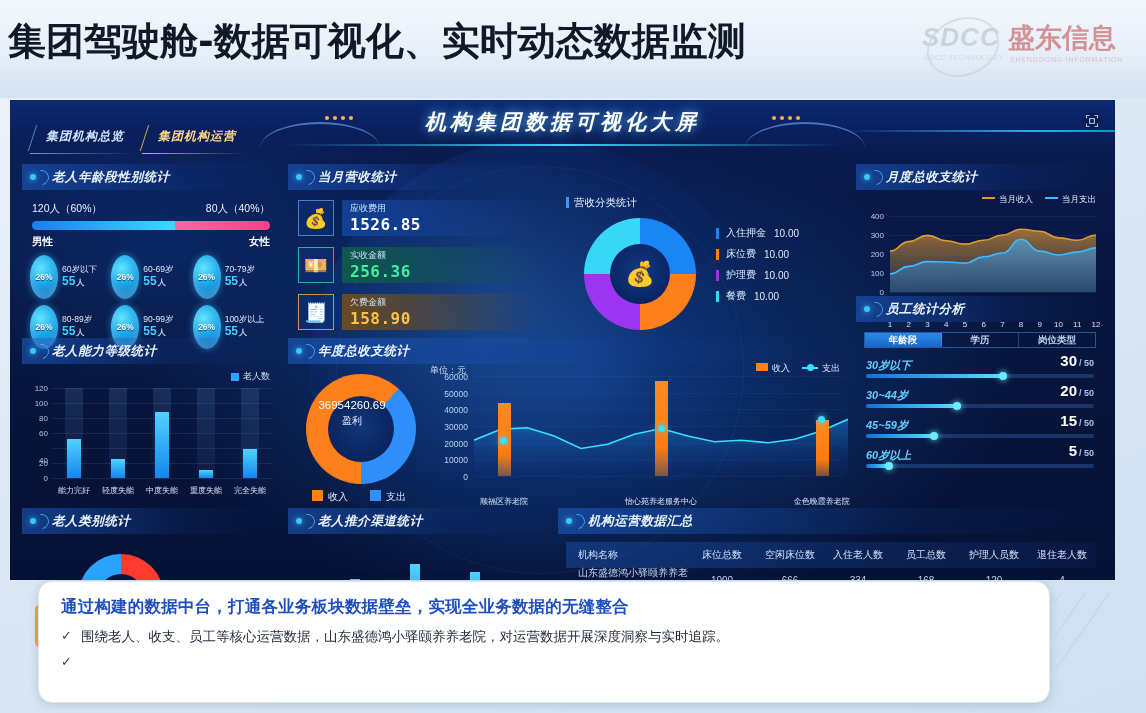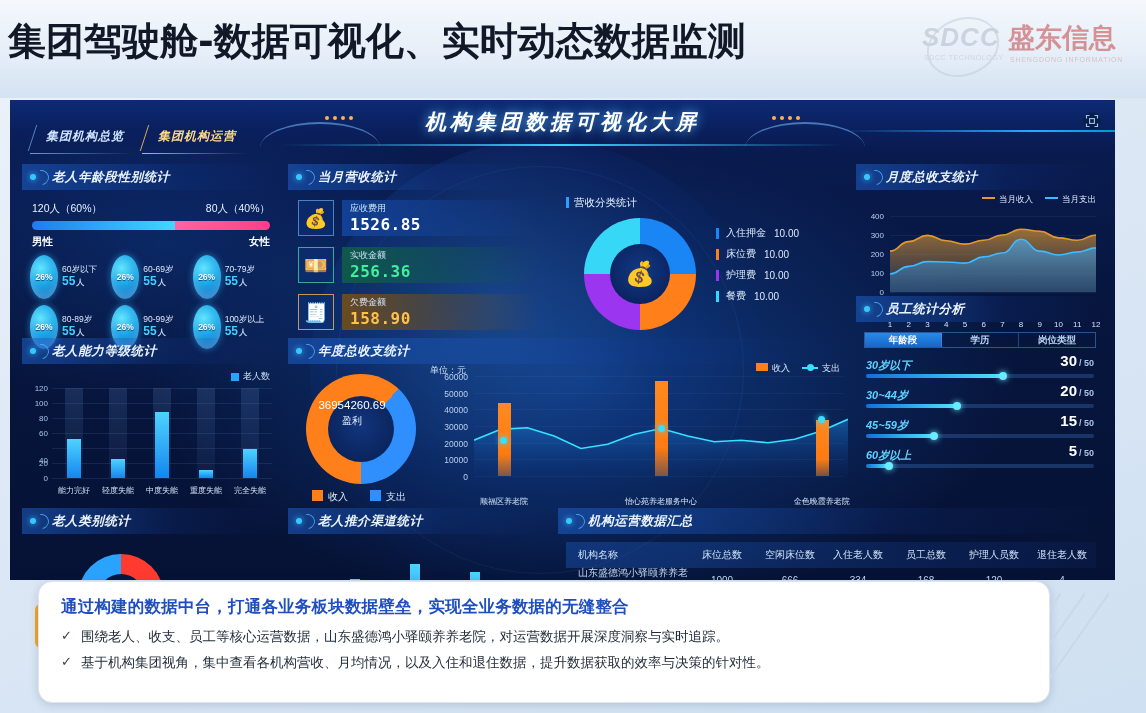--- a/index.html
+++ b/index.html
@@ -834,21 +834,20 @@
 <div id="callout">
   <div id="callout-accent"></div>
   <div id="callout-title">通过构建的数据中台，打通各业务板块数据壁垒，实现全业务数据的无缝整合</div>
   <div id="callout-list">
       <div class="callout-li">
         <span class="tick">✓</span>
         <span class="txt">围绕老人、收支、员工等核心运营数据，山东盛德鸿小驿颐养养老院，对运营数据开展深度洞察与实时追踪。</span>
       </div>
       <div class="callout-li">
         <span class="tick">✓</span>
-        <span class="txt">基于机构集团视角，集中查看各机构营收、月均情况，以及入住和退住数据，提升数据获取的效率与决策的针对性。</span>
       </div>
     </div>
 </div>
 <div id="corner-deco">
   <i style="left:10px; top:0;"></i>
     <i style="left:34px; top:0;"></i>
     <i style="left:58px; top:0;"></i>
 </div>
 
 </body></html>

